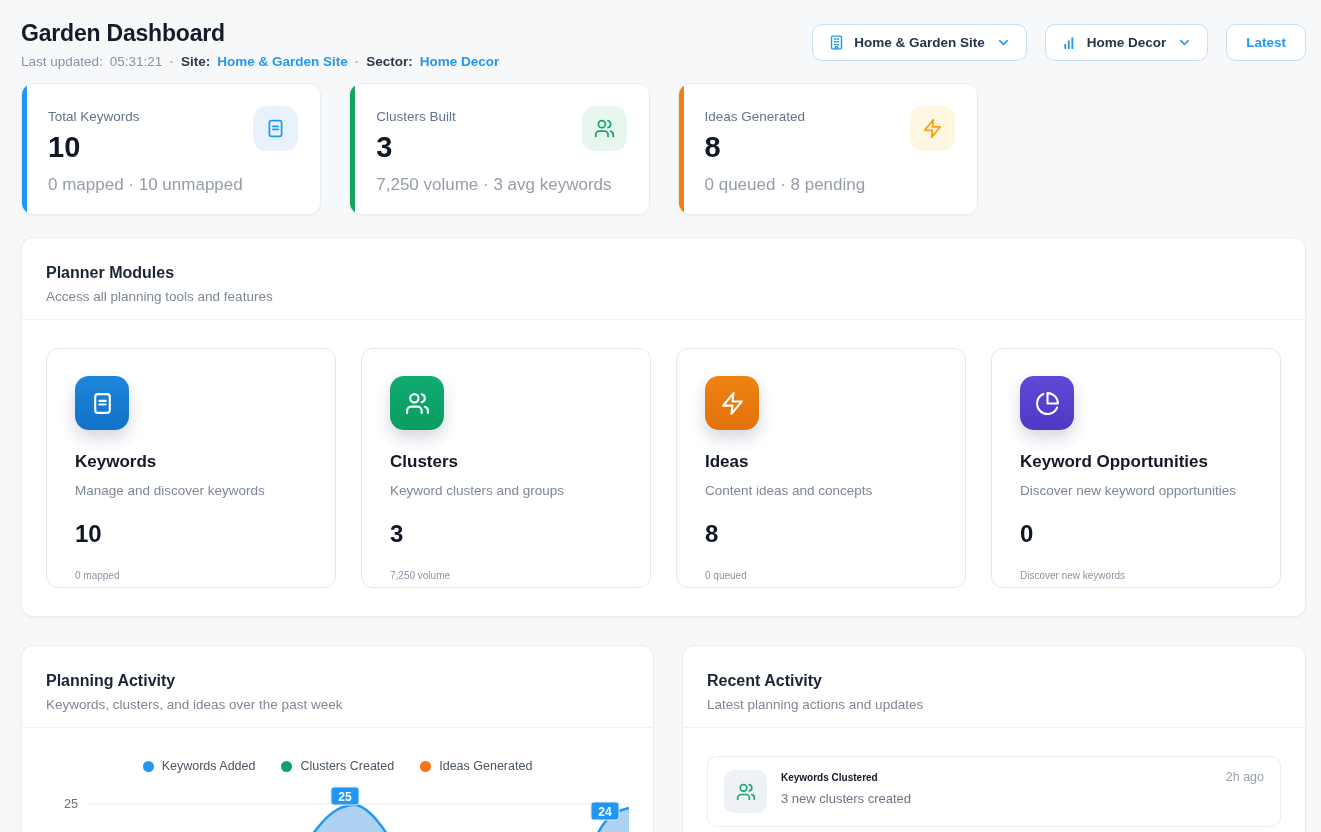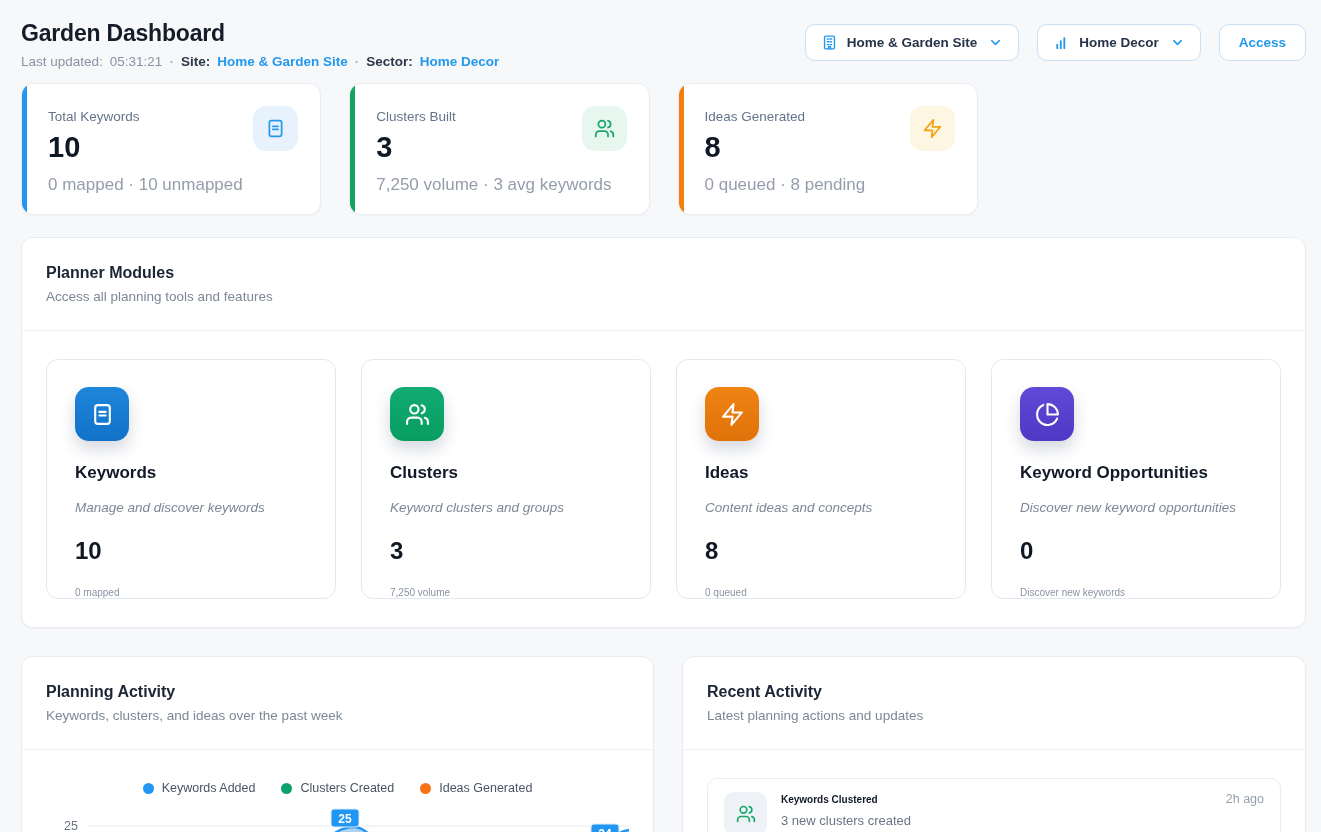--- a/index.html
+++ b/index.html
@@ -49,42 +49,42 @@
     position:absolute; right:22px; top:22px; width:45px; height:45px; border-radius:13px;
     display:flex; align-items:center; justify-content:center;
   }
   .t-blue   { background:#e8f2fd; color:#2499ec; }
   .t-green  { background:#e7f7ef; color:#17a56d; }
   .t-yellow { background:#fdf6e2; color:#f6a210; }
   .t-purple { background:#f8f0fe; color:#a64df0; }
 
   
   .panel { background:#fff; border:1px solid #e9edf2; border-radius:12px; box-shadow:0 1px 2px rgba(16,24,40,.04); }
-  .panel-header { padding:26px 24px 26px; border-bottom:1px solid #eef1f5; }
+  .panel-header { padding:26px 24px 15px; border-bottom:1px solid #eef1f5; }
   .panel-title { font-size:16px; font-weight:700; color:#1b2535; }
   .panel-subtitle { font-size:13.5px; color:#7d8795; margin-top:7px; }
 
   
   .modules-panel { margin-bottom:28px; }
   .modules-grid { display:grid; grid-template-columns:repeat(4,1fr); gap:25px; padding:28px 24px; }
   .module-card {
     background:#fff; border:1px solid #e4e9ef; border-radius:12px; padding:27px 28px; height:240px;
     cursor:pointer;
   }
   .module-tile {
     width:54px; height:54px; border-radius:14px; color:#fff;
     display:flex; align-items:center; justify-content:center;
     box-shadow:0 8px 16px rgba(20,40,80,.18);
   }
   .m-blue   { background:linear-gradient(180deg,#1e86da,#1172c8); }
   .m-green  { background:linear-gradient(180deg,#12ab72,#089d60); }
   .m-orange { background:linear-gradient(180deg,#ef8312,#e0720a); }
   .m-indigo { background:linear-gradient(180deg,#5f49d6,#4f38c4); }
   .module-title { font-size:17px; font-weight:800; color:#111827; margin-top:22px; }
-  .module-desc  { font-size:13.5px; color:#7d8795; margin-top:17px;font-style:italic; }
+  .module-desc  { font-size:13.5px; color:#7d8795; margin-top:11px; }
   .module-value { font-size:24px; font-weight:800; color:#101826; margin-top:22px; }
   .module-foot  { font-size:10px; color:#8a94a3; margin-top:22px; }
 
   
   .bottom-row { display:grid; grid-template-columns:1fr 1fr; gap:28px; }
   .bottom-row .panel { height:330px; }
 
   .chart-body { padding:14px 24px 0; }
   .legend-row { display:flex; justify-content:center; gap:26px; margin-top:17px; }
   .legend-item { display:flex; align-items:center; gap:8px; font-size:12.5px; color:#4a5563;text-align:center; }
@@ -151,21 +151,21 @@
               <path d="M16 20V6"></path>
             </svg>
         </span>
         <span>Home Decor</span>
         <span class="chev">
           <svg class="ic" width="15" height="15" viewBox="0 0 24 24" fill="none" stroke="currentColor" stroke-width="2.4" stroke-linecap="round" stroke-linejoin="round">
               <path d="m6 9 6 6 6-6"></path>
             </svg>
         </span>
       </button>
-      <button class="refresh-btn">Access</button>
+      <button class="refresh-btn">Latest</button>
     </div>
   </div>
 
   <div class="stats-row">
     <div class="stat-card s-blue">
       <div class="stat-label">Total Keywords</div>
       <div class="stat-value">10</div>
       <div class="stat-foot">0 mapped · 10 unmapped</div>
       <div class="stat-tile t-blue">
         <svg class="ic" width="21" height="21" viewBox="0 0 24 24" fill="none" stroke="currentColor" stroke-width="2" stroke-linecap="round" stroke-linejoin="round">

